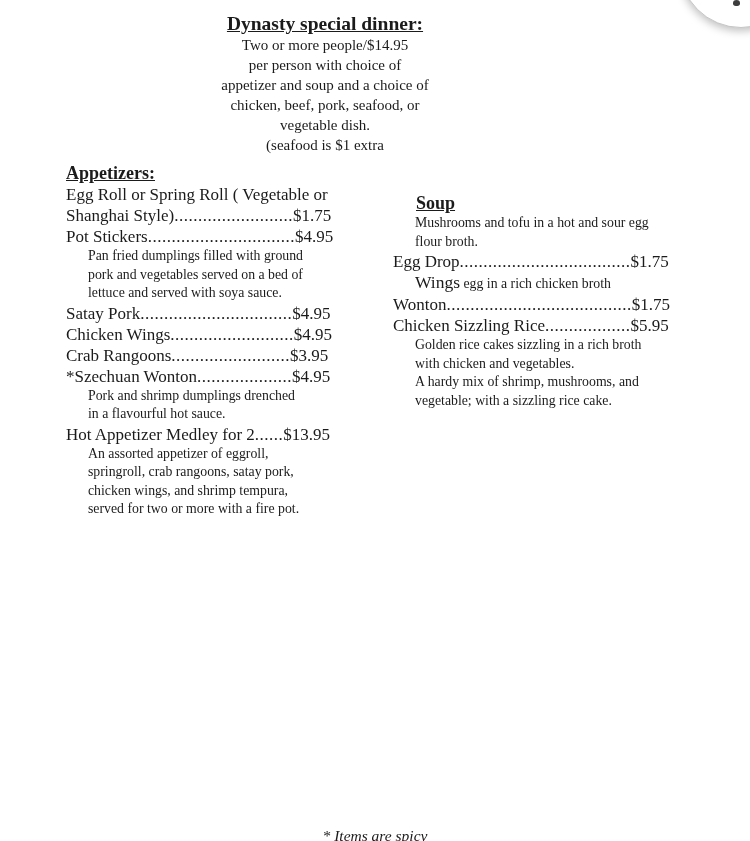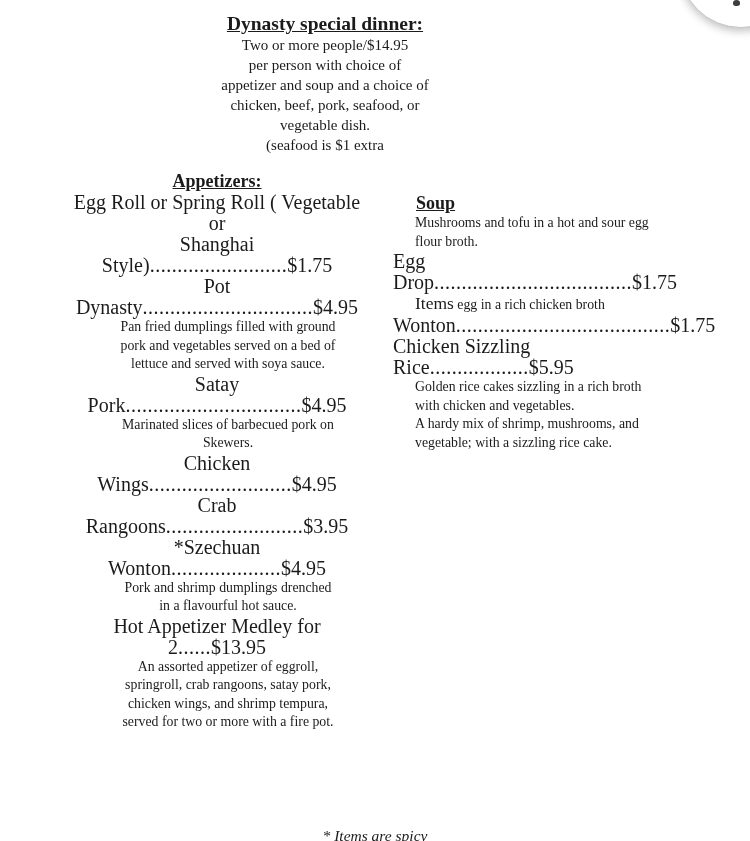--- a/index.html
+++ b/index.html
@@ -21,29 +21,29 @@
     width: 650px; text-align: center;
   }
   .title {
     font-size: 19.5px; font-weight: bold;
     text-decoration: underline;
     line-height: 23px;
   }
   .hline { font-size: 15px; line-height: 20px; }
   
   .col { position: absolute; }
-  .col-left { left: 66px; top: 171px; width: 302px; text-align: center; }
+  .col-left { left: 66px; top: 163px; width: 302px; }
   .col-right { left: 393px; top: 193px; width: 300px; }
   .sec-head {
     font-size: 18px; font-weight: bold;
     text-decoration: underline;
     line-height: 21px;
   }
   .col-right .sec-head { padding-left: 23px; }
-  .item { font-size: 20px; line-height: 21px; }
+  .item { font-size: 17px; line-height: 21px; }
   .iname { white-space: pre-line; }
   .dots { letter-spacing: 0.5px; }
   .desc {
     font-size: 13.8px; line-height: 18.5px;
     padding-left: 22px;
     white-space: pre-line;
   }
   .desc-mixed { line-height: 21px; white-space: normal; }
   .desc-big { font-size: 17.5px; }
   
@@ -88,31 +88,29 @@
 
   <div class="col col-left">
     <div class="sec-head">Appetizers:</div>
 
     <div class="item">
       <span class="iname">Egg Roll or Spring Roll ( Vegetable or
 Shanghai Style)</span><span class="dots">.........................</span><span class="price">$1.75</span>
     </div>
 
     <div class="item">
-      <span class="iname">Pot Dynasty</span><span class="dots">...............................</span><span class="price">$4.95</span>
+      <span class="iname">Pot Stickers</span><span class="dots">...............................</span><span class="price">$4.95</span>
     </div>
     <div class="desc">Pan fried dumplings filled with ground
 pork and vegetables served on a bed of
 lettuce and served with soya sauce.</div>
 
     <div class="item">
       <span class="iname">Satay Pork</span><span class="dots">................................</span><span class="price">$4.95</span>
     </div>
-    <div class="desc">Marinated slices of barbecued pork on
-Skewers.</div>
 
     <div class="item">
       <span class="iname">Chicken Wings</span><span class="dots">..........................</span><span class="price">$4.95</span>
     </div>
 
     <div class="item">
       <span class="iname">Crab Rangoons</span><span class="dots">.........................</span><span class="price">$3.95</span>
     </div>
 
     <div class="item">
@@ -133,21 +131,21 @@
   <div class="col col-right">
     <div class="sec-head">Soup</div>
 
     <div class="desc">Mushrooms and tofu in a hot and sour egg
 flour broth.</div>
 
     <div class="item">
       <span class="iname">Egg Drop</span><span class="dots">....................................</span><span class="price">$1.75</span>
     </div>
     <div class="desc desc-mixed">
-      <span class="desc-big">Items</span><span> egg in a rich chicken broth</span>
+      <span class="desc-big">Wings</span><span> egg in a rich chicken broth</span>
     </div>
 
     <div class="item">
       <span class="iname">Wonton</span><span class="dots">.......................................</span><span class="price">$1.75</span>
     </div>
 
     <div class="item">
       <span class="iname">Chicken Sizzling Rice</span><span class="dots">..................</span><span class="price">$5.95</span>
     </div>
     <div class="desc">Golden rice cakes sizzling in a rich broth

